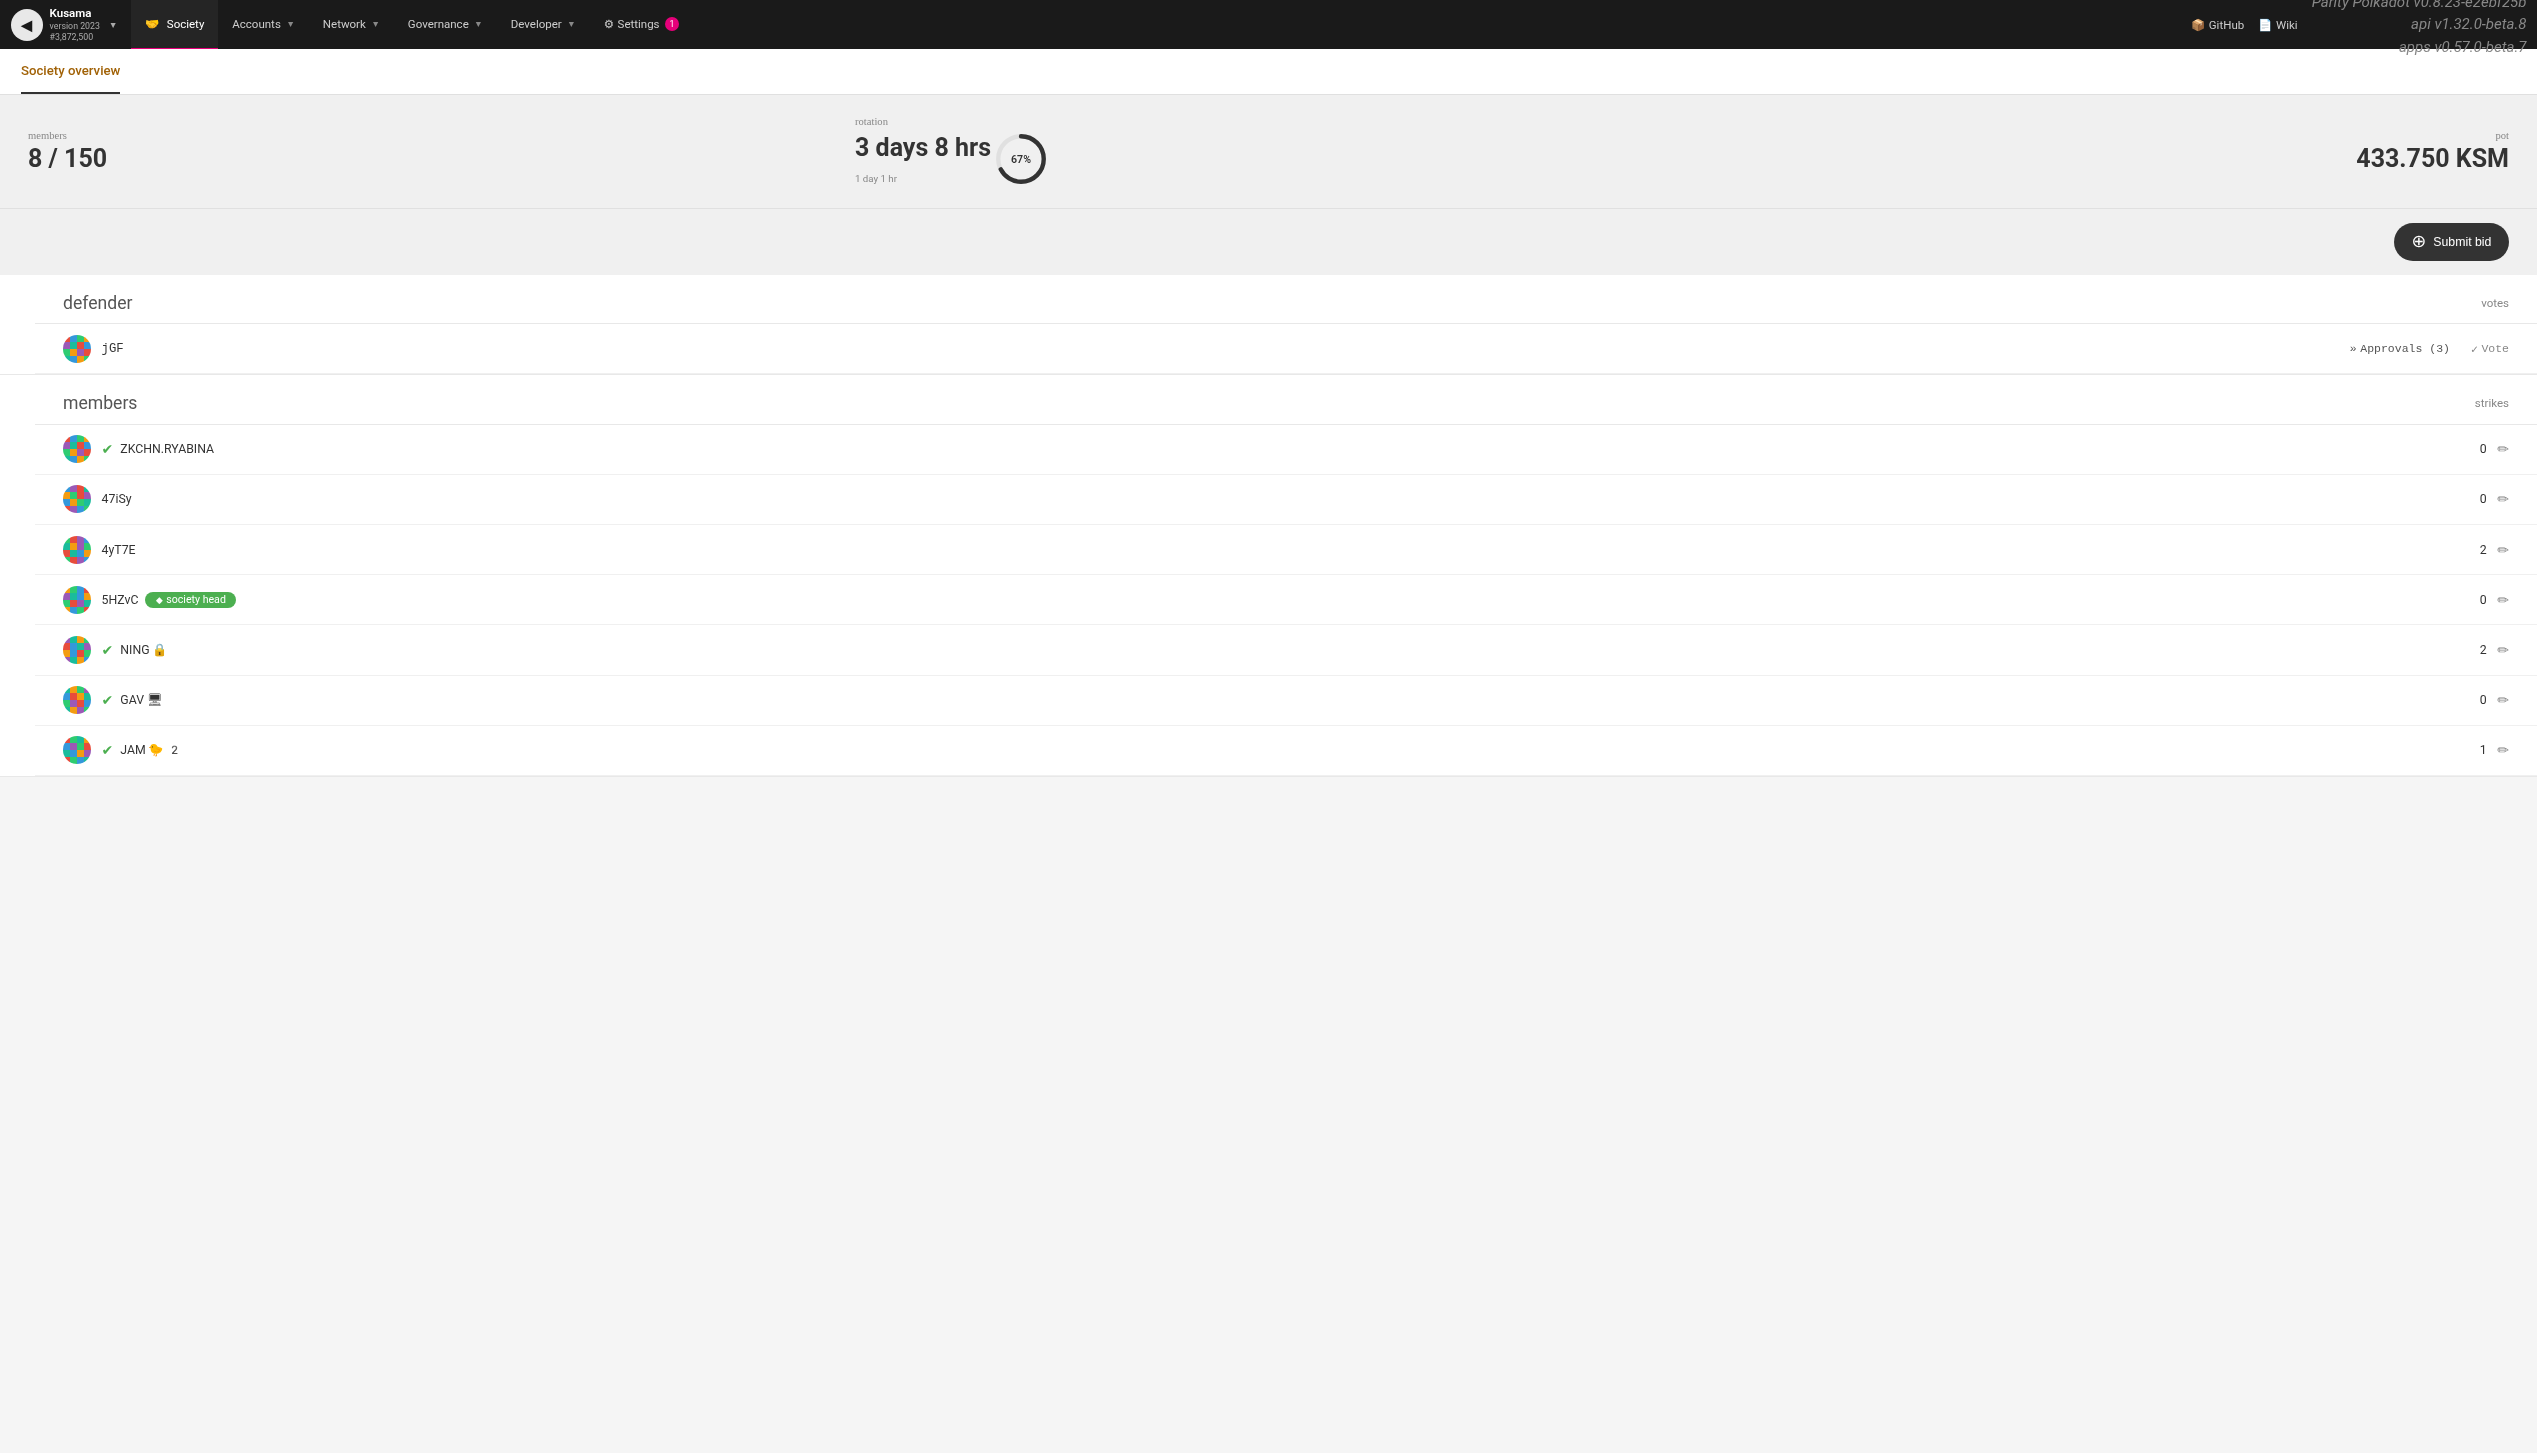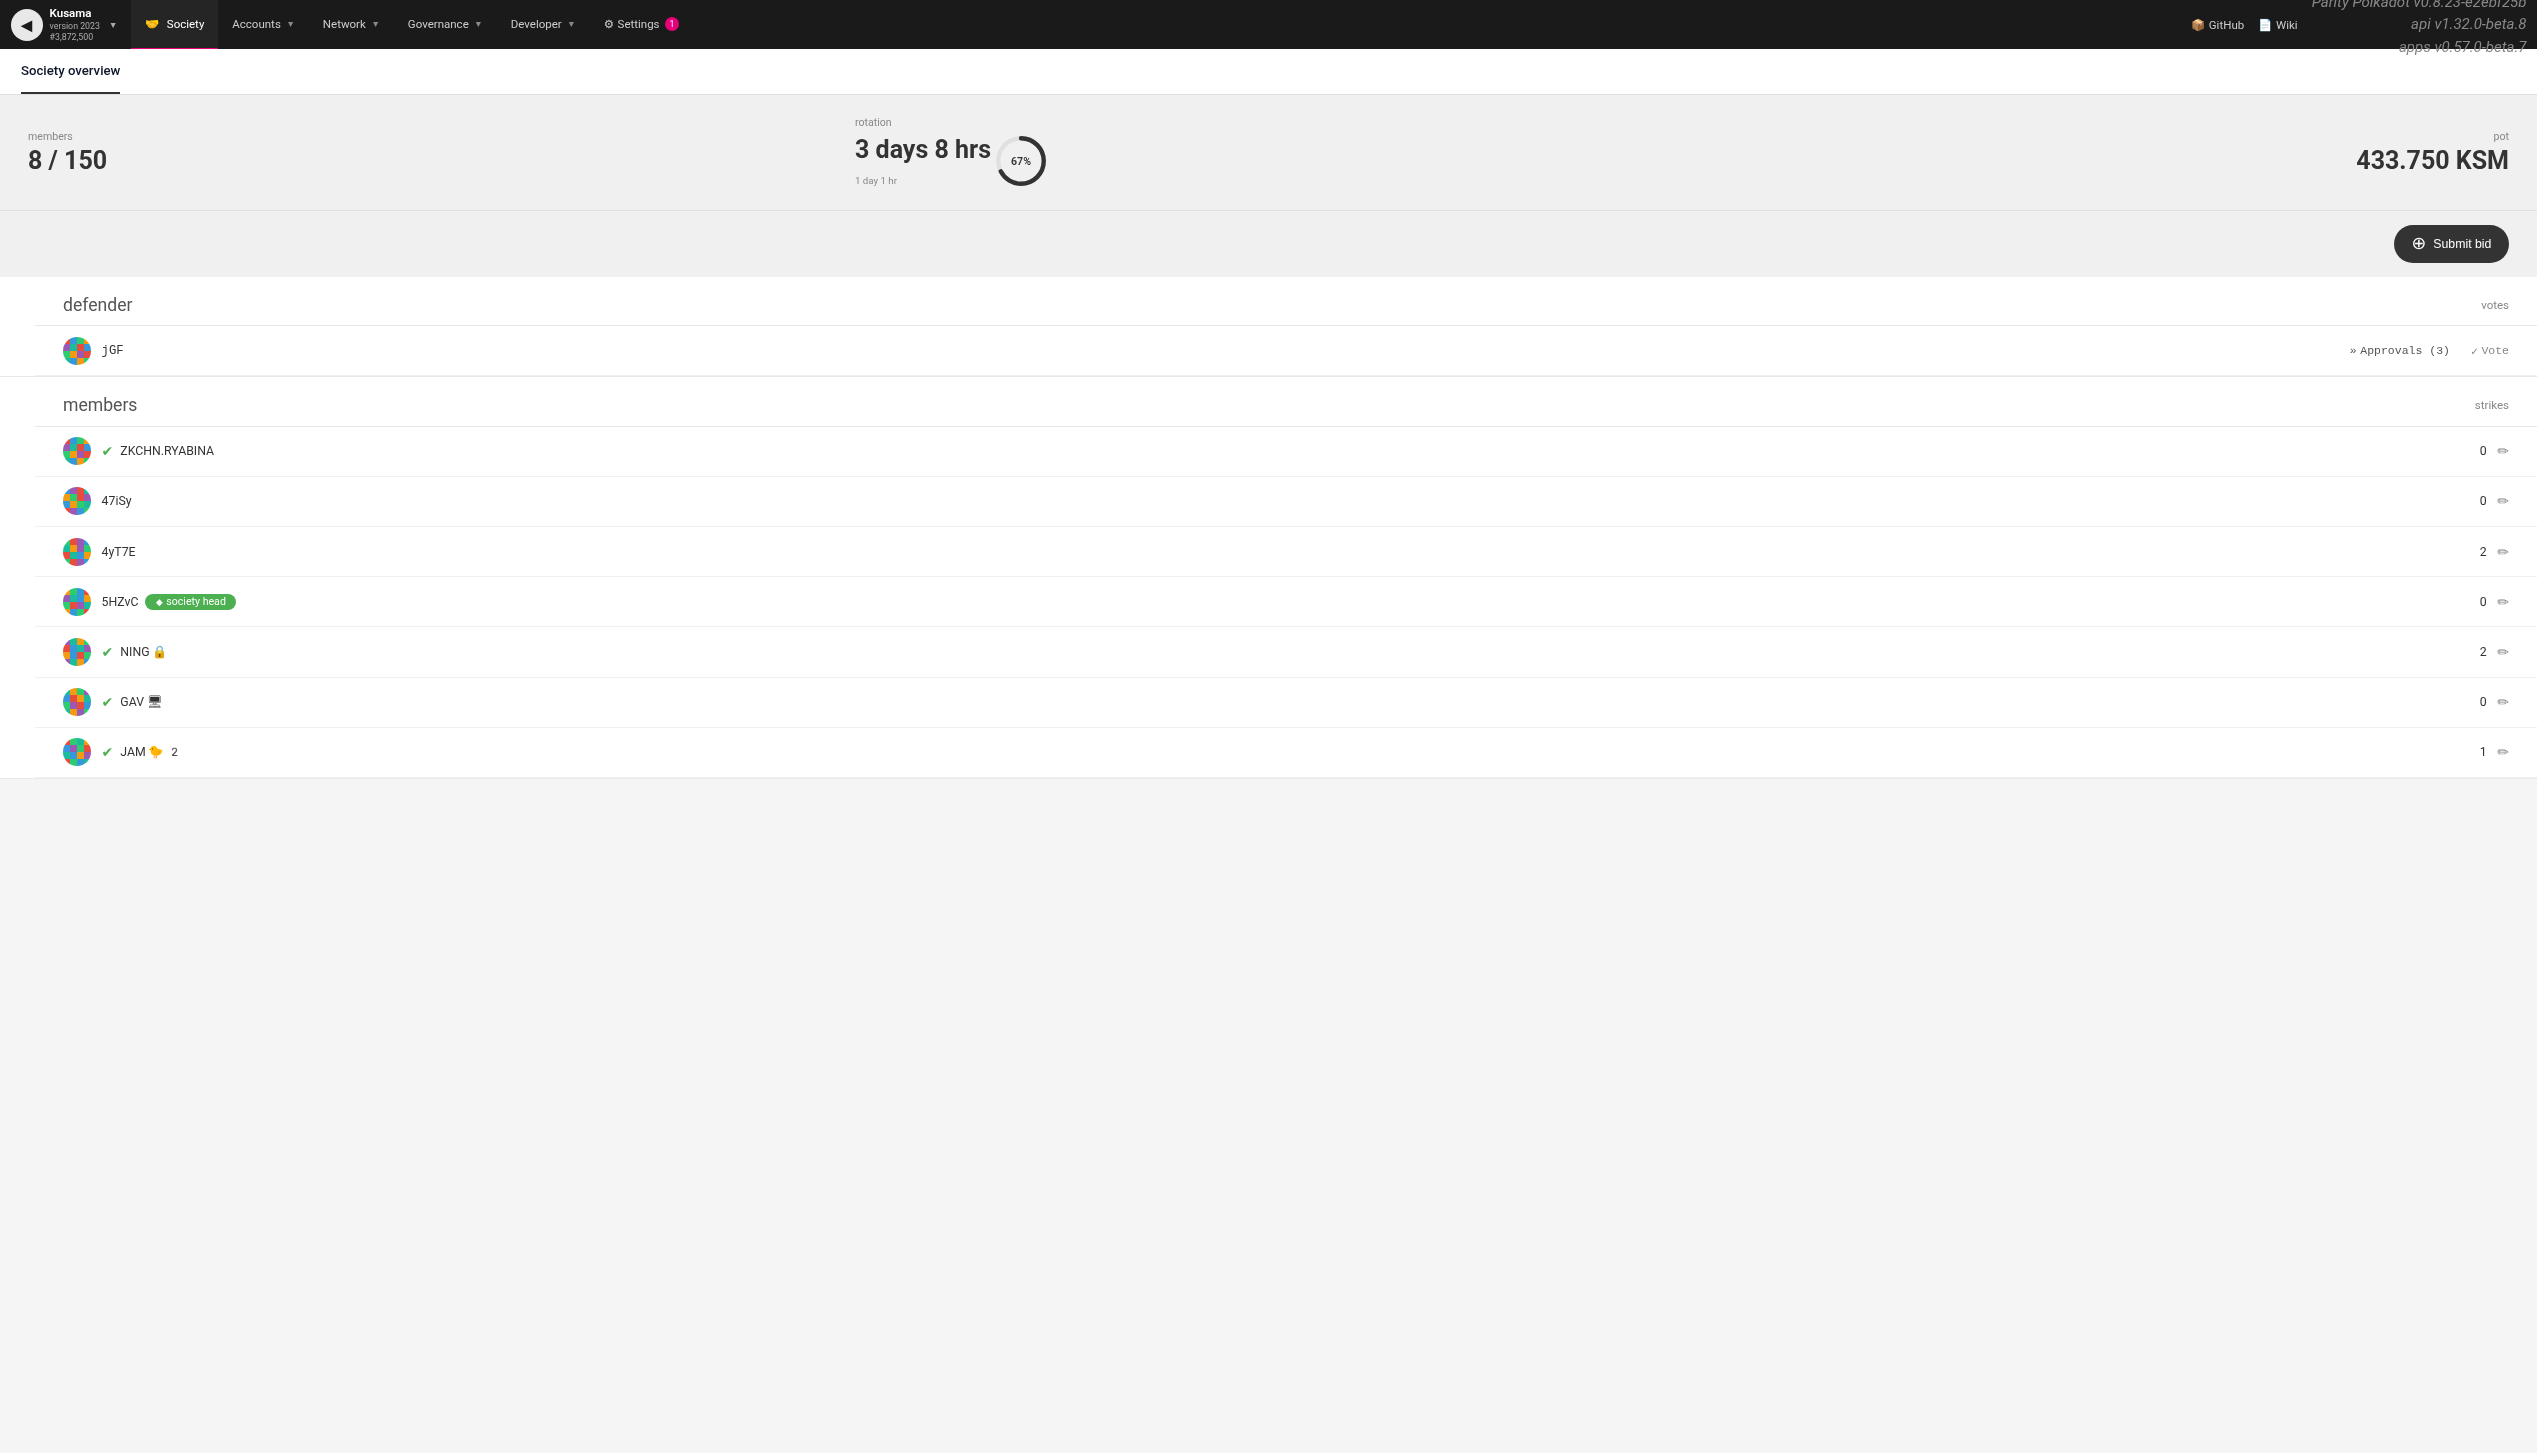--- a/index.html
+++ b/index.html
@@ -42,30 +42,30 @@
     .nav-right-link { color: #ccc; cursor: pointer; font-size: 11.5px; display: flex; align-items: center; gap: 3.5px; }
     .version-info { font-size: 15px; color: #888; text-align: right; line-height: 1.5; font-style: italic; }
 
     
     .page { background: #f5f5f5; min-height: calc(100vh - 49px); }
 
     
     .page-tabs { background: #fff; border-bottom: 0.9px solid #e0e0e0; padding: 0 21px; }
     .page-tab {
       display: inline-block; padding: 14px 0; margin-right: 21px; font-size: 13.2px;
-      color: #0f172a; cursor: pointer; border-bottom: 2.6px solid #333; font-weight: 500;
+      color: #a16207; cursor: pointer; border-bottom: 2.6px solid #333; font-weight: 500;
     }
 
     
     .stats-row {
       background: #f0f0f0; padding: 21px 28px; display: flex; align-items: center;
       gap: 0; border-bottom: 0.9px solid #e0e0e0;
     }
     .stat-item { flex: 1; }
-    .stat-label { font-size: 10.6px; color: #888; margin-bottom: 3.5px; }
+    .stat-label { font-size: 10.6px; color: #888; margin-bottom: 3.5px; font-family: Liberation Serif, serif; }
     .stat-value { font-size: 25px; font-weight: 700; color: #333; }
 
     .stat-with-ring {
       display: flex; align-items: center; gap: 2px;
     }
     .stat-sub { font-size: 9.7px; color: #888; margin-top: 11px; }
 
     
     .ring-container { position: relative; width: 56px; height: 56px; }
     .ring-container svg { transform: rotate(-90deg); }

